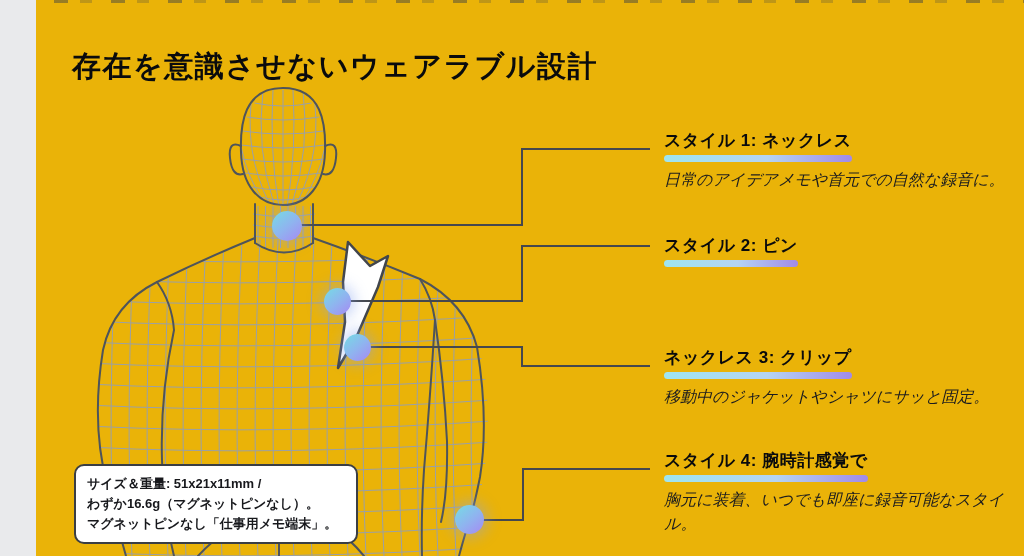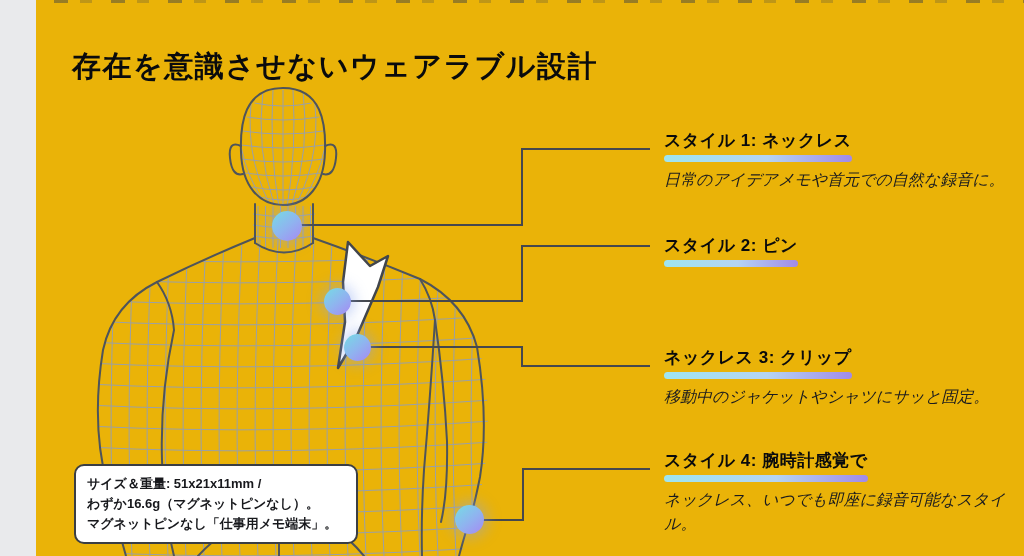--- a/index.html
+++ b/index.html
@@ -182,21 +182,21 @@
   </div>
   <div class="annotation" style="top:236px;">
     <h3 class="heading">スタイル 2: ピン</h3>
   </div>
   <div class="annotation" style="top:348px;">
     <h3 class="heading">ネックレス 3: クリップ</h3>
     <div class="desc">移動中のジャケットやシャツにサッと固定。</div>
   </div>
   <div class="annotation" style="top:451px;">
     <h3 class="heading">スタイル 4: 腕時計感覚で</h3>
-    <div class="desc">ネックレス、いつでも即座に録音可能なスタイル。</div>
+    <div class="desc">胸元に装着、いつでも即座に録音可能なスタイル。</div>
   </div>
 
   <div class="spec-box">
     <div>サイズ＆重量: 51x21x11mm /</div>
     <div>わずか16.6g（マグネットピンなし）。</div>
     <div>マグネットピンなし「仕事用メモ端末」。</div>
   </div>
 
 </div>
 

